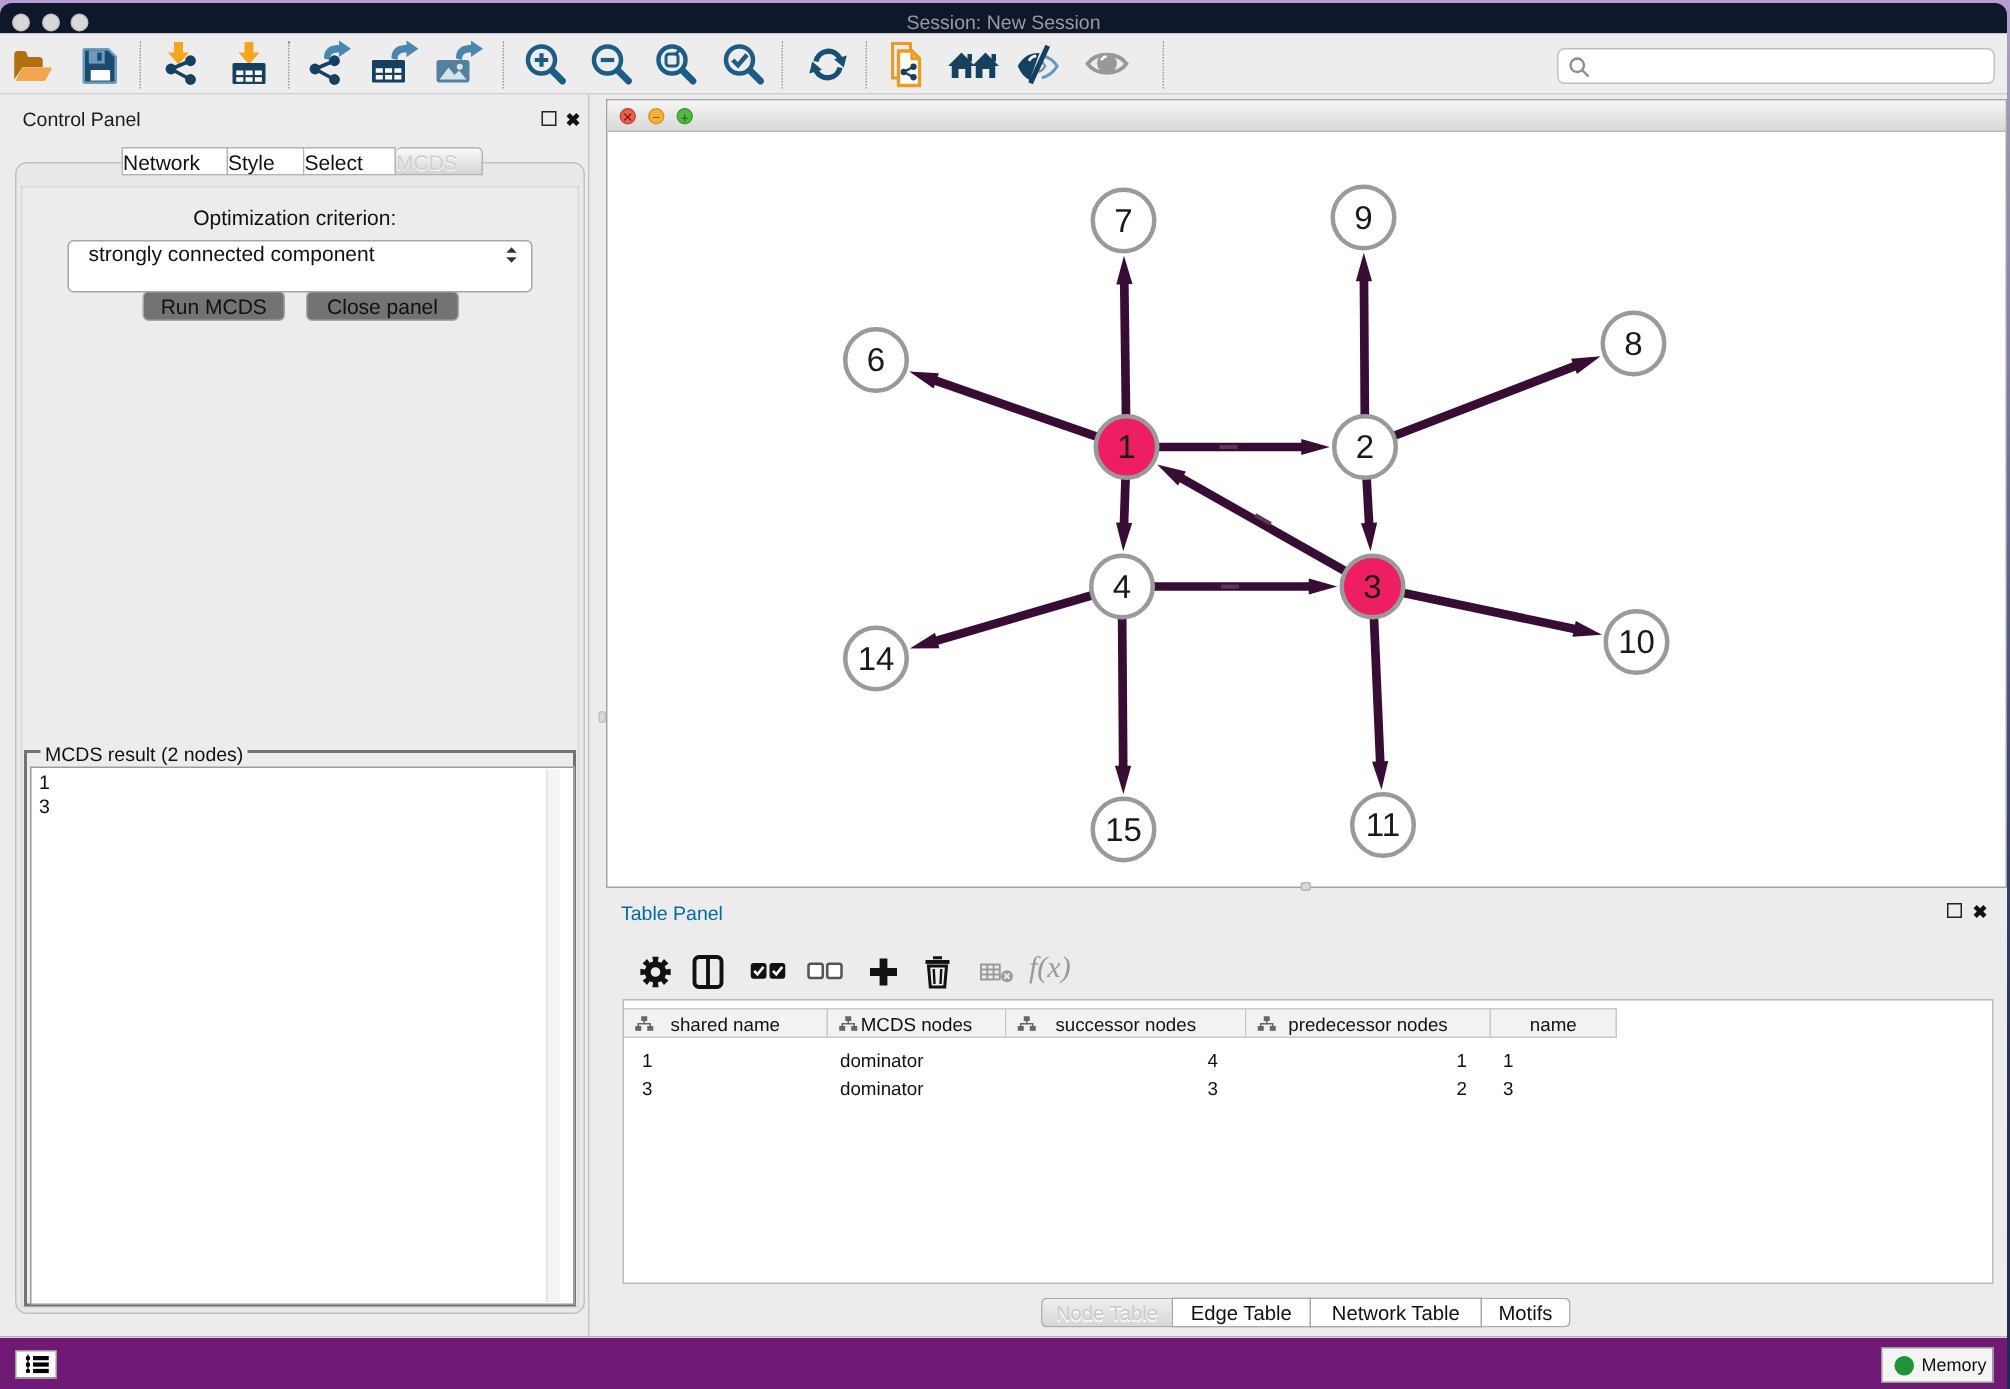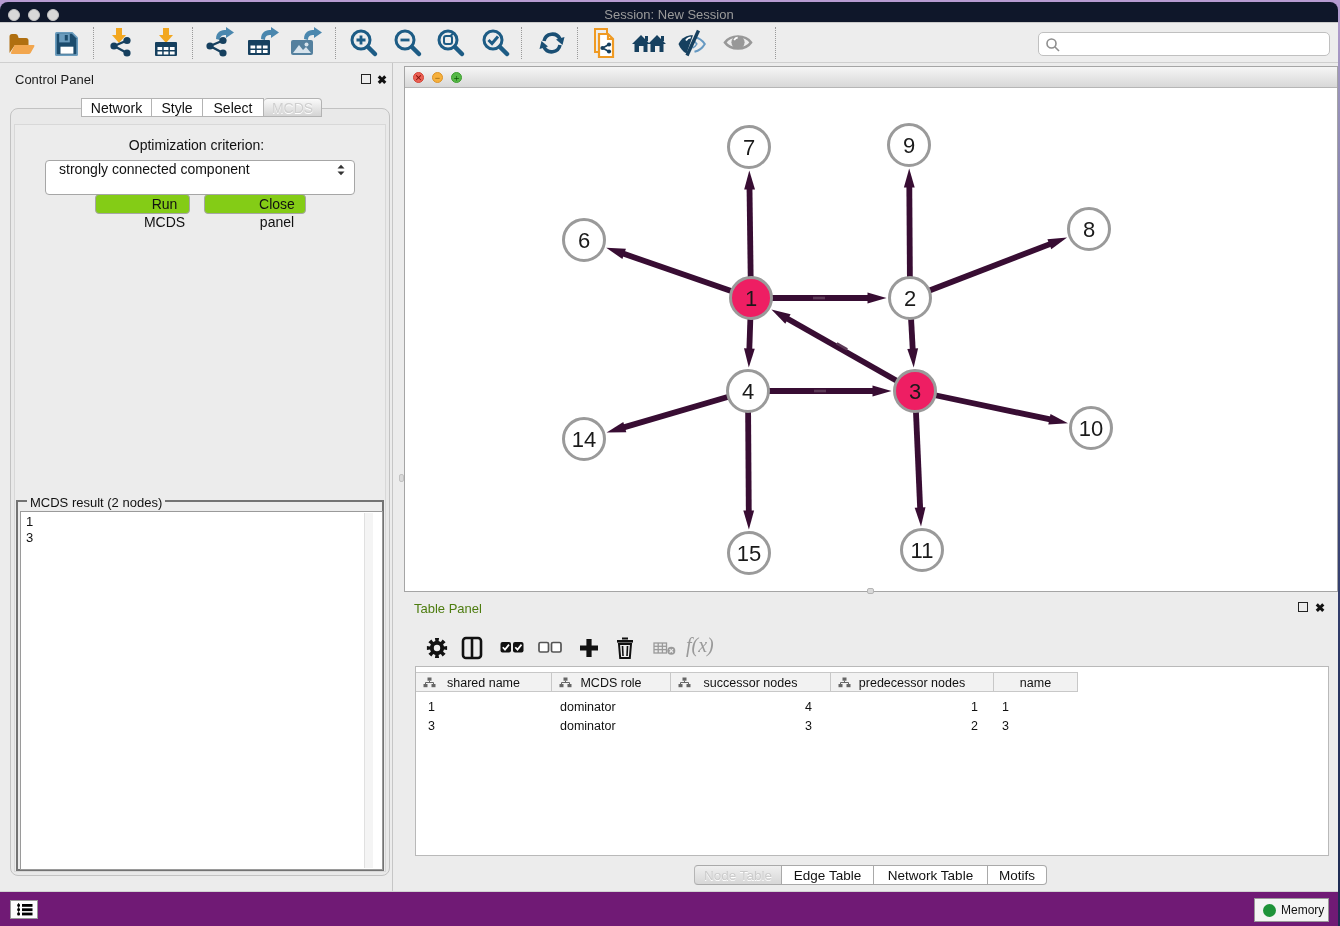--- a/index.html
+++ b/index.html
@@ -17,38 +17,38 @@
 .ticon { position:absolute; top:4px; }
 #searchbox { position:absolute; left:1038px; top:9px; width:292px; height:24px; background:#fff; border:1px solid #c0c0c0; border-radius:5px; }
 
 #cpanel { left:0; top:63px; width:393px; height:828px; background:#ececec; border-right:1px solid #c6c6c6; }
 #cpanel .hdr { position:absolute; left:15px; top:9px; font-size:13px; color:#1c1c1c; }
 .winbtn-sq { position:absolute; width:10px; height:10px; border:1.5px solid #222; }
 .winbtn-x { position:absolute; font-size:12px; font-weight:bold; color:#111; line-height:12px; }
 #cp-bigpanel { left:10px; top:45px; width:380px; height:768px; background:#e9e9e9; border:1px solid #c2c2c2; border-radius:8px; }
 #cp-inner { left:14px; top:61px; width:372px; height:748px; background:#ececec; border:1px solid #d8d8d8; }
 .tabrow { position:absolute; top:35px; left:81px; height:19px; display:flex; z-index:5; }
-.tab { height:19px; background:#fff; border:1px solid #b3b3b3; border-left:none; font-size:14px; color:#111; text-align:center; line-height:18px; }
+.tab { height:19px; background:#fff; border:1px solid #b3b3b3; border-left:none; font-size:14px; color:#111; text-align:left; line-height:18px; }
 .tab.first { border-left:1px solid #b3b3b3; }
 .tab.sel { background:linear-gradient(#fafafa,#d4d4d4); color:#cfcfcf; text-shadow:0 1px 0 #fff; border-radius:4px 4px 0 0; }
 #optlabel { position:absolute; left:0; top:74px; width:393px; text-align:center; font-size:14px; color:#111; }
 #optselect { left:45px; top:97px; width:310px; height:35px; background:#fff; border:1px solid #a6a6a6; border-radius:4px; font-size:14px; color:#111; line-height:17px; padding-left:13px; }
-.btn { position:absolute; height:20px; background:#84cc16; border:1px solid #a6a6a6; border-radius:4px; font-size:14px; color:#111; text-align:center; line-height:18px;padding-left:44px; }
+.btn { position:absolute; height:20px; background:#737373; border:1px solid #a6a6a6; border-radius:4px; font-size:14px; color:#111; text-align:center; line-height:18px; }
 #fieldset { left:16px; top:437px; width:368px; height:371px; border:2px solid #737373; }
 #legend { position:absolute; left:9px; top:-7px; background:#ececec; padding:0 3px; font-size:13px; color:#111; }
 #cptext { position:absolute; left:2px; top:9px; width:363px; height:359px; background:#fff; border:1px solid #9a9a9a; font-size:13px; color:#111; line-height:15.5px; padding:2px 0 0 5px; }
 #cpscroll { position:absolute; right:9px; top:1px; width:9px; height:355px; background:#f4f4f4; border-left:1px solid #e0e0e0; }
 
 #netwin { overflow:hidden; left:404px; top:66px; width:934px; height:526px; border:1px solid #a5a5a5; background:#fff; }
 #nettitle { position:absolute; left:0; top:0; width:932px; height:21px; background:linear-gradient(#f6f6f6,#d8d8d8); border-bottom:1px solid #b6b6b6; }
 #nettitle .t { position:absolute; width:100%; text-align:center; top:4px; font-size:13px; color:#111; }
 .mac { position:absolute; top:5px; width:11px; height:11px; border-radius:50%; font-size:9px; line-height:11px; text-align:center; }
 
 #tpanel { left:394px; top:593px; width:944px; height:298px; background:#ececec; }
-#tpanel .hdr { position:absolute; left:20px; top:8px; font-size:13px; color:#4d7c0f; }
+#tpanel .hdr { position:absolute; left:20px; top:8px; font-size:13px; color:#0369a1; }
 #ttool { position:absolute; left:20px; top:40px; width:910px; height:32px; }
 #tablebox { position:absolute; left:21px; top:73px; width:914px; height:190px; background:#fff; border:1px solid #b9b9b9; }
 .th { position:absolute; height:20px; background:#f2f2f2; border-right:1px solid #c8c8c8; border-top:1px solid #c8c8c8; border-bottom:1px solid #c8c8c8; font-size:12.5px; color:#111; text-align:center; line-height:20px; }
 .thicon { position:absolute; top:10px; }
 .trow { position:absolute; font-size:12.5px; color:#111; height:19px; line-height:19px; }
 .btab { position:absolute; top:0; height:20px; box-sizing:border-box; border:1px solid #a9a9a9; border-left:none; background:#fff; font-size:13.5px; color:#111; text-align:center; line-height:19px; border-radius:0; }
 
 #statusbar { left:0; top:891px; width:1338px; height:35px; background:#701a75; border-top:1px solid #d2d2d2;padding-left:32px; }
 #listbtn { position:absolute; left:10px; top:8px; width:28px; height:19px; background:#fdfdfd; border:1.5px solid #999; }
 #membtn { position:absolute; left:1254px; top:6px; width:75px; height:24px; background:#f4f4f4; border:1px solid #999; font-size:12px; color:#111; line-height:23px; text-align:left; padding-left:26px; }
@@ -352,21 +352,21 @@
       <line x1="5.2" y1="2" x2="5.2" y2="12" stroke="#9a9a9a" stroke-width="1.3"></line>
       <line x1="9.4" y1="2" x2="9.4" y2="12" stroke="#9a9a9a" stroke-width="1.3"></line>
       <circle cx="18.3" cy="9.8" r="4" fill="#9a9a9a"></circle>
       <path d="M16.6 8.1 L20 11.5 M20 8.1 L16.6 11.5" stroke="#ececec" stroke-width="1.3"></path>
     </svg>
 
     <div style="position:absolute; left:272px; top:1px; font-family:'Liberation Serif',serif; font-style:italic; font-size:20px; color:#9a9a9a;">f(x)</div>
   </div>
   <div id="tablebox">
     <div class="th" style="left:0; top:5px; width:136px;">shared name</div>
-    <div class="th" style="left:136px; top:5px; width:119px;">MCDS role</div>
+    <div class="th" style="left:136px; top:5px; width:119px;">MCDS nodes</div>
     <div class="th" style="left:255px; top:5px; width:160px;">successor nodes</div>
     <div class="th" style="left:415px; top:5px; width:163px;">predecessor nodes</div>
     <div class="th" style="left:578px; top:5px; width:84px;">name</div>
     <svg class="thicon" style="left:7px;" width="13" height="11" viewBox="0 0 13 11">
         <rect x="4.5" y="0.5" width="4" height="3.2" fill="#666"></rect>
         <rect x="0.5" y="7" width="4" height="3.2" fill="#666"></rect>
         <rect x="8.5" y="7" width="4" height="3.2" fill="#666"></rect>
         <path d="M6.5 3.7 V5.5 M2.5 7 V5.5 H10.5 V7" stroke="#666" stroke-width="1" fill="none"></path>
       </svg>
     <svg class="thicon" style="left:143px;" width="13" height="11" viewBox="0 0 13 11">

